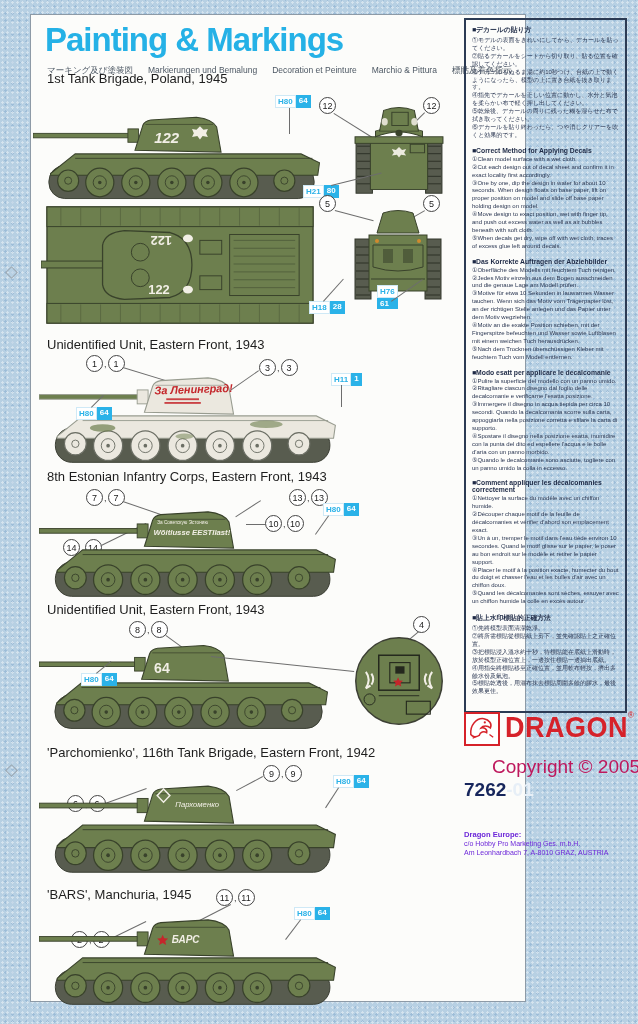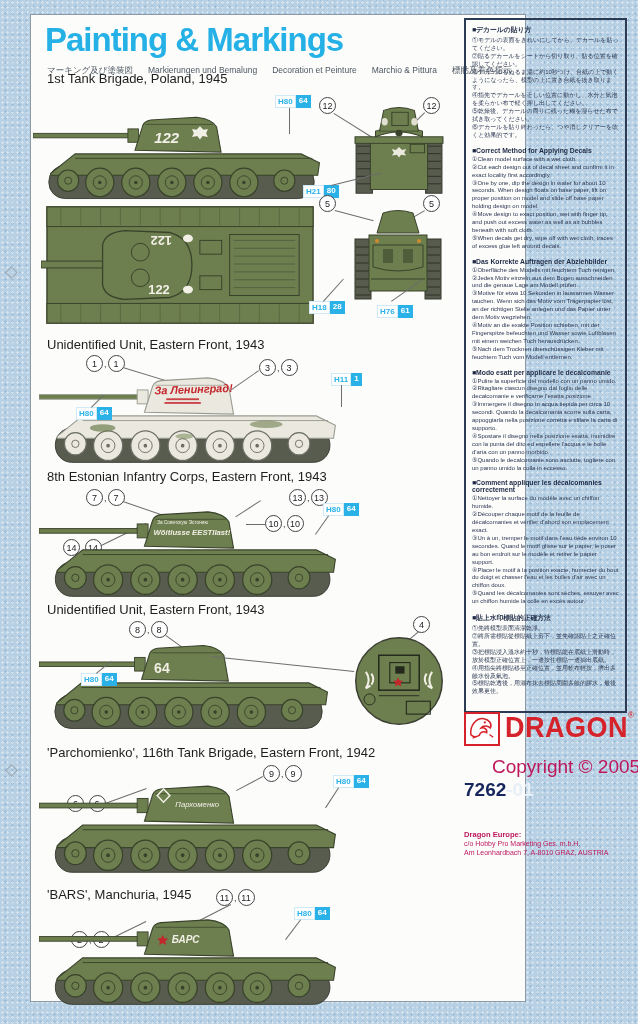--- a/index.html
+++ b/index.html
@@ -40,21 +40,21 @@
   .brand{position:absolute;left:464px;top:712px;width:164px;height:40px;
     display:flex;align-items:flex-start;}
   .emblem{width:36px;height:34px;border:2px solid #d6222a;background:#fff;
     box-sizing:border-box;flex:none;}
   .brand-word{font-size:27px;font-weight:900;color:#d6222a;letter-spacing:.5px;
     margin-left:5px;transform:scaleY(1.08);white-space:nowrap;}
   .brand-reg{font-size:8px;color:#d6222a;vertical-align:top;font-weight:normal;}
   .cpy{position:absolute;left:492px;top:756px;font-size:19px;color:#be185d;white-space:nowrap;}
   .kitno{position:absolute;left:464px;top:779px;font-size:19px;font-weight:bold;color:#17265c;white-space:nowrap;}
   .kitno .sfx{color:#e7eff7;font-weight:bold;}
-  .addr{position:absolute;left:464px;top:830px;color:#be185d;}
+  .addr{position:absolute;left:464px;top:830px;color:#6d28d9;}
   .addr .l1{font-size:7.6px;font-weight:bold;}
   .addr .l2,.addr .l3{font-size:7px;line-height:1.35;}
   .regmark{position:absolute;width:7px;height:7px;border:1px solid #9aa6b0;
     transform:rotate(45deg);background:transparent;}
 </style>
 </head>
 <body>
 
 <div>
 
@@ -230,21 +230,21 @@
       <circle cx="24" cy="36" r="2" fill="#d08a2e"></circle>
       <circle cx="66" cy="36" r="2" fill="#d08a2e"></circle>
       <line x1="18" y1="74" x2="72" y2="74" stroke="#39422b"></line>
     </svg>
         </div>
       <span class="chip" style="left:278px;top:212px;">
         <span class="a">H18</span>
           <span class="b">28</span>
       </span>
       <div class="ld" style="left:292px;top:212px;width:30px;transform:rotate(-48deg);"></div>
-      <span class="chip" style="left:346px;top:216px;">
+      <span class="chip" style="left:346px;top:196px;flex-direction:column;">
         <span class="a">H76</span>
           <span class="b">61</span>
       </span>
       <div class="ld" style="left:360px;top:212px;width:38px;transform:rotate(-35deg);"></div>
     </div>
 
     <div class="h" style="top:322px;">Unidentified Unit, Eastern Front, 1943</div>
     <div class="illus" style="top:340px;height:124px;">
       <span class="pair" style="left:55px;top:0;">
         <span class="co">1</span>

